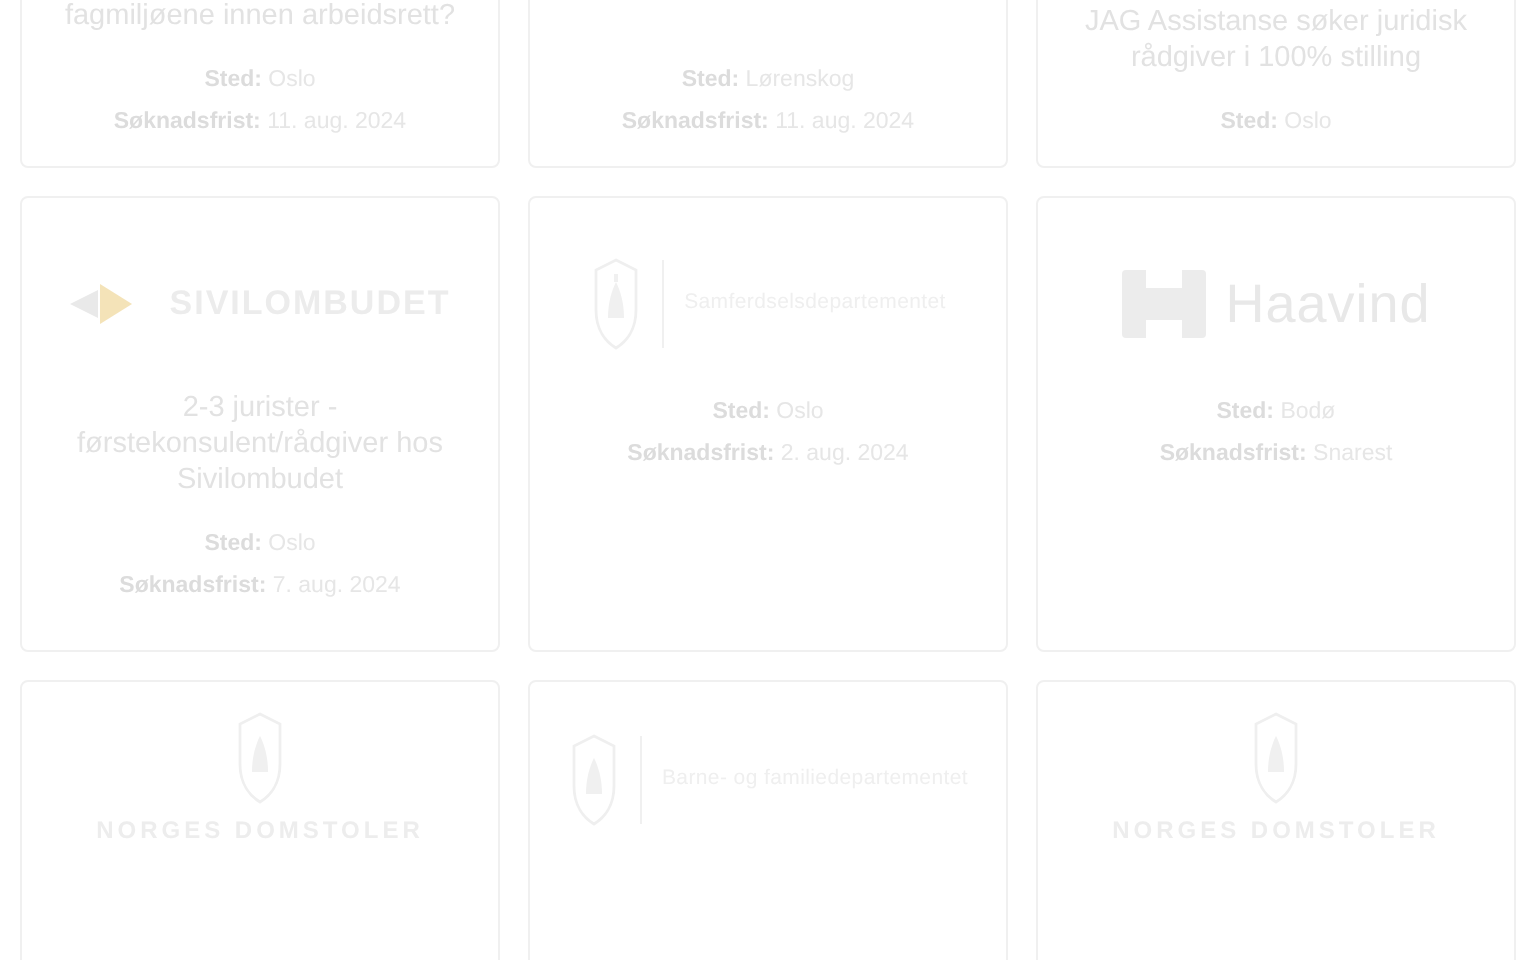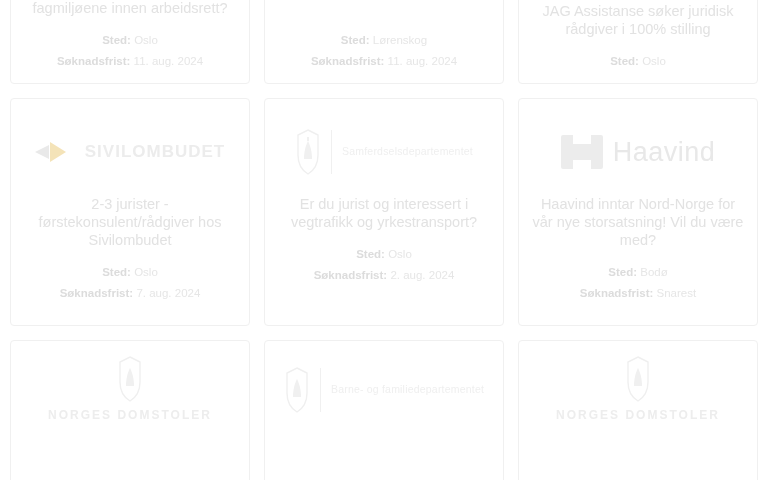--- a/index.html
+++ b/index.html
@@ -234,39 +234,37 @@
       <div class="logo-wrap">
         <svg class="crest" viewBox="0 0 26 46">
           <path d="M13 1 L23 6 L23 26 C23 36 18 42 13 45 C8 42 3 36 3 26 L3 6 Z" fill="none" stroke="#efefef" stroke-width="1.4"></path>
           <path d="M9 30 C9 22 11 16 13 12 C15 16 17 22 17 30 Z" fill="#f0f0f0"></path>
           <path d="M12 8 L14 8 L14 12 L12 12 Z" fill="#f0f0f0"></path>
         </svg>
         <span class="logo-divider"></span>
         <span class="logo-text small">Samferdselsdepartementet</span>
       </div>
     </div>
-    <div class="title">Er du jurist og interessert i vegtrafikk og yrkestransport?</div>
     <div class="meta meta-place">
       <b>Sted:</b>
       <span>Oslo</span>
     </div>
     <div class="meta meta-deadline">
       <b>Søknadsfrist:</b>
       <span>2. aug. 2024</span>
     </div>
   </div>
 
   <div class="card row-2">
     <div class="logo-area">
       <div class="logo-wrap">
         <span class="sq-logo"></span>
         <span class="logo-text haavind">Haavind</span>
       </div>
     </div>
-    <div class="title">Haavind inntar Nord-Norge for vår nye storsatsning! Vil du være med?</div>
     <div class="meta meta-place">
       <b>Sted:</b>
       <span>Bodø</span>
     </div>
     <div class="meta meta-deadline">
       <b>Søknadsfrist:</b>
       <span>Snarest</span>
     </div>
   </div>
 

